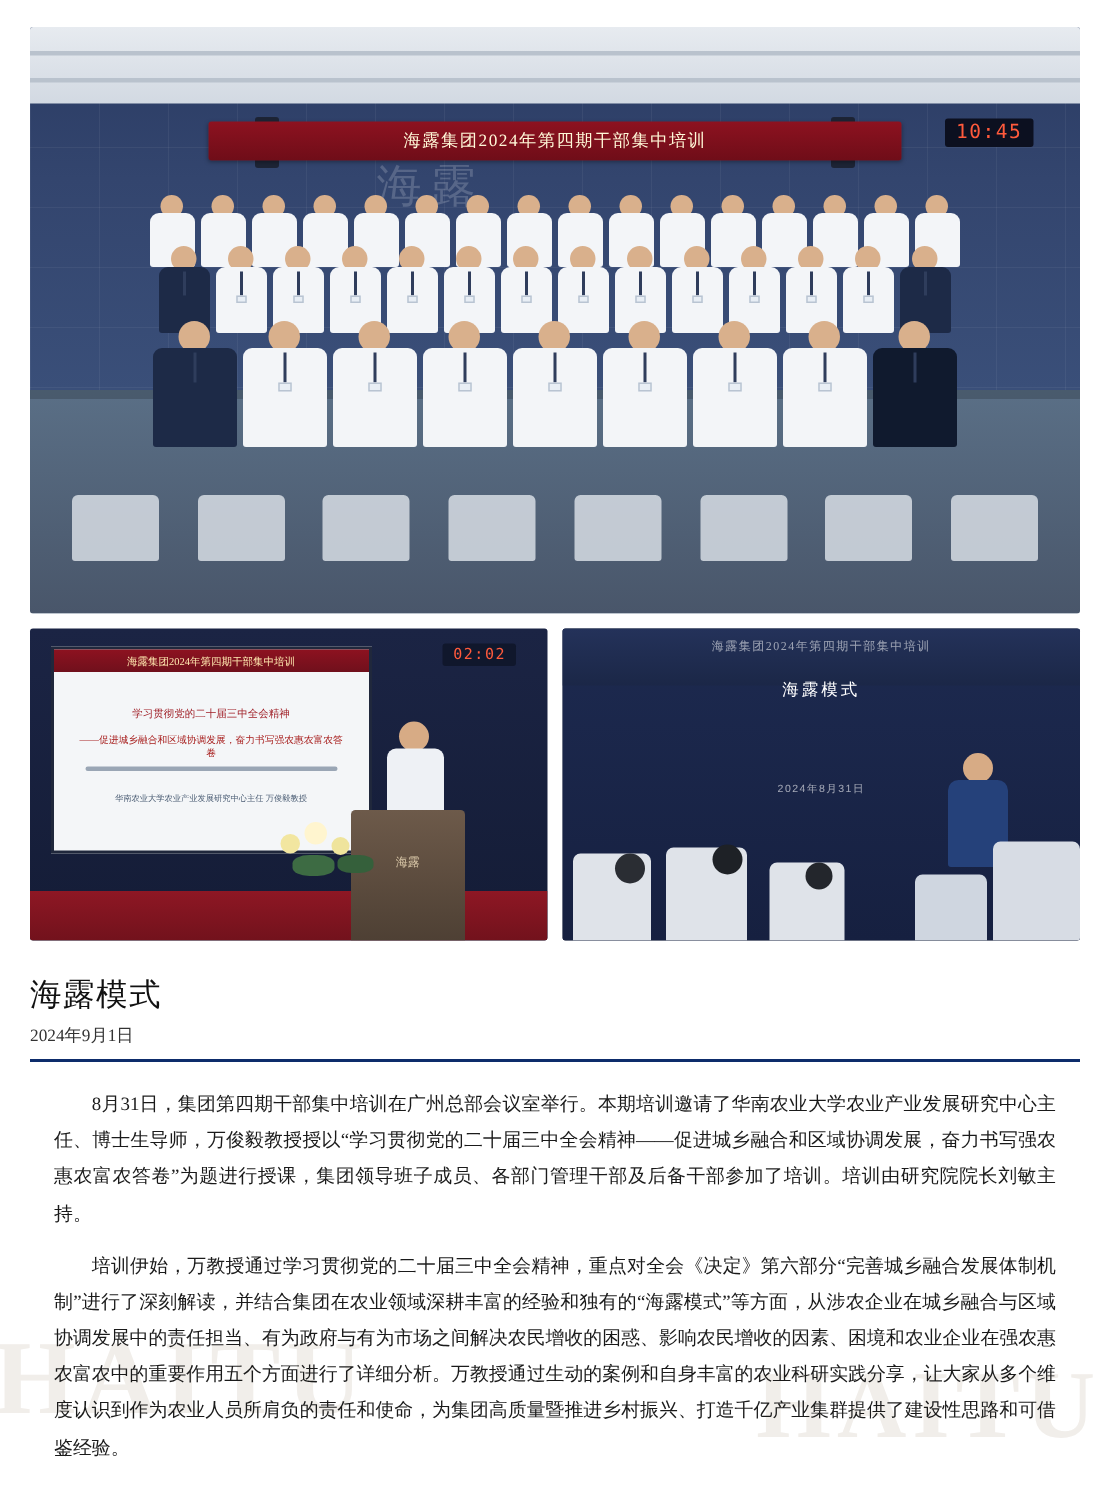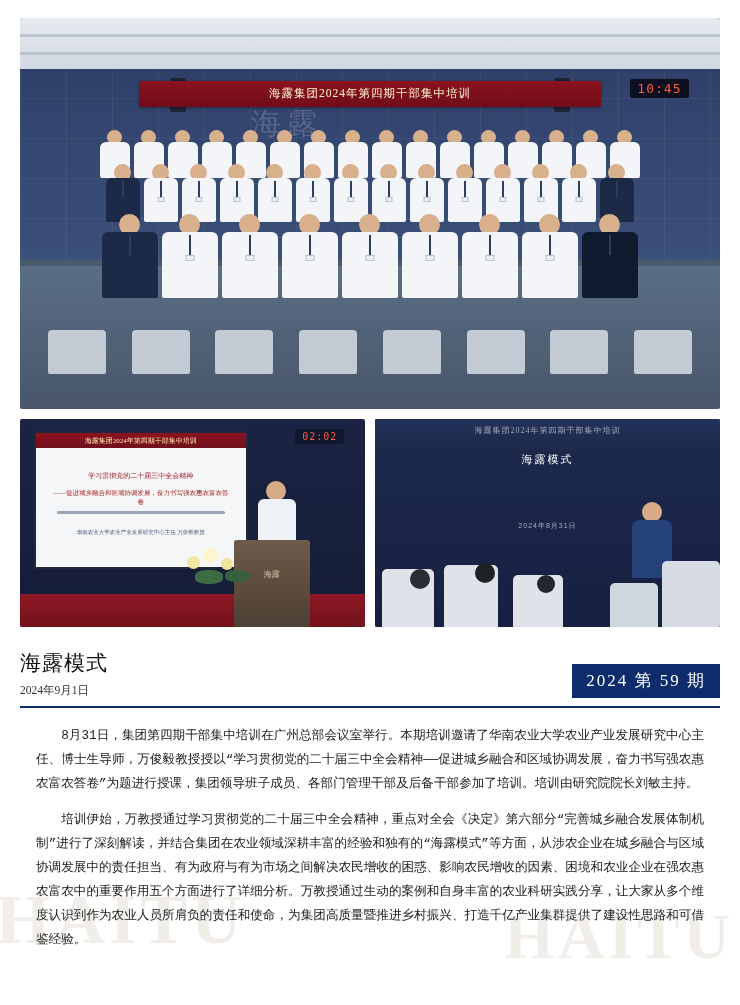--- a/index.html
+++ b/index.html
@@ -207,21 +207,21 @@
     margin: 0;
     font-family: "Liberation Serif", serif;
     font-size: 20px;
     font-weight: bold;
     color: #111;
     letter-spacing: .5px;
   }
   .body-copy { margin-top: 16px; padding: 0 16px; }
   .body-copy p {
     margin: 0 0 11px 0;
-    font-family: Liberation Mono, monospace;
+    font-family: Liberation Serif, serif;
     font-size: 12.6px;
     line-height: 1.92;
     color: #1a1a1a;
     text-align: justify;
     text-indent: 2em;
   }
 </style>
 </head>
 <body>
 
@@ -526,21 +526,20 @@
         <div style="position:absolute;left:47%;bottom:34px;width:18px;height:18px;border-radius:50%;background:#23262c;"></div>
       </div>
     </div>
   </div>
 
   <div class="masthead">
     <div>
       <div class="dept">海露模式</div>
       <div class="date">2024年9月1日</div>
     </div>
-    <div class="issue">2024  第 59 期</div>
   </div>
   <div class="rule"></div>
 
 
   <div class="body-copy">
     <p>8月31日，集团第四期干部集中培训在广州总部会议室举行。本期培训邀请了华南农业大学农业产业发展研究中心主任、博士生导师，万俊毅教授授以“学习贯彻党的二十届三中全会精神——促进城乡融合和区域协调发展，奋力书写强农惠农富农答卷”为题进行授课，集团领导班子成员、各部门管理干部及后备干部参加了培训。培训由研究院院长刘敏主持。</p>
     <p>培训伊始，万教授通过学习贯彻党的二十届三中全会精神，重点对全会《决定》第六部分“完善城乡融合发展体制机制”进行了深刻解读，并结合集团在农业领域深耕丰富的经验和独有的“海露模式”等方面，从涉农企业在城乡融合与区域协调发展中的责任担当、有为政府与有为市场之间解决农民增收的困惑、影响农民增收的因素、困境和农业企业在强农惠农富农中的重要作用五个方面进行了详细分析。万教授通过生动的案例和自身丰富的农业科研实践分享，让大家从多个维度认识到作为农业人员所肩负的责任和使命，为集团高质量暨推进乡村振兴、打造千亿产业集群提供了建设性思路和可借鉴经验。</p>
 
   </div>
 

